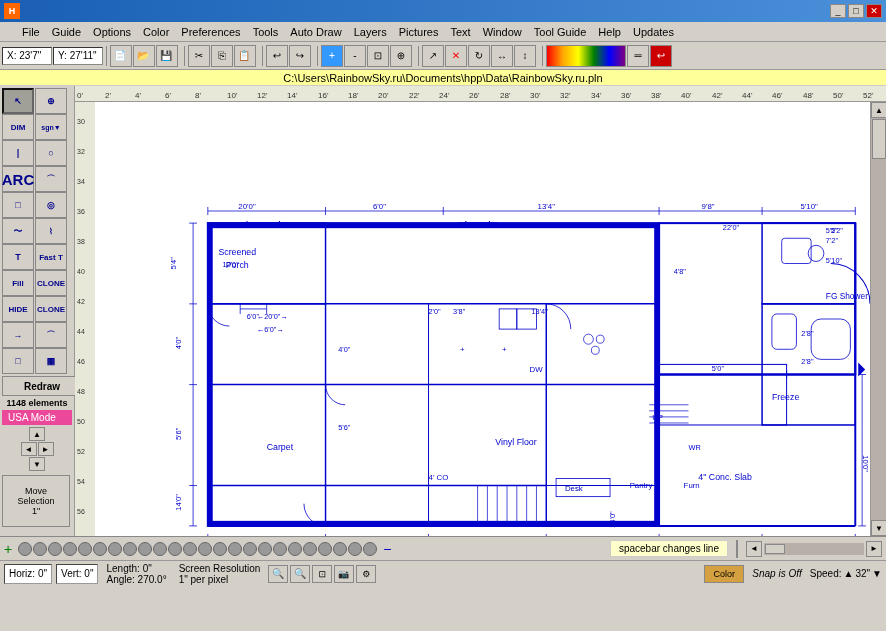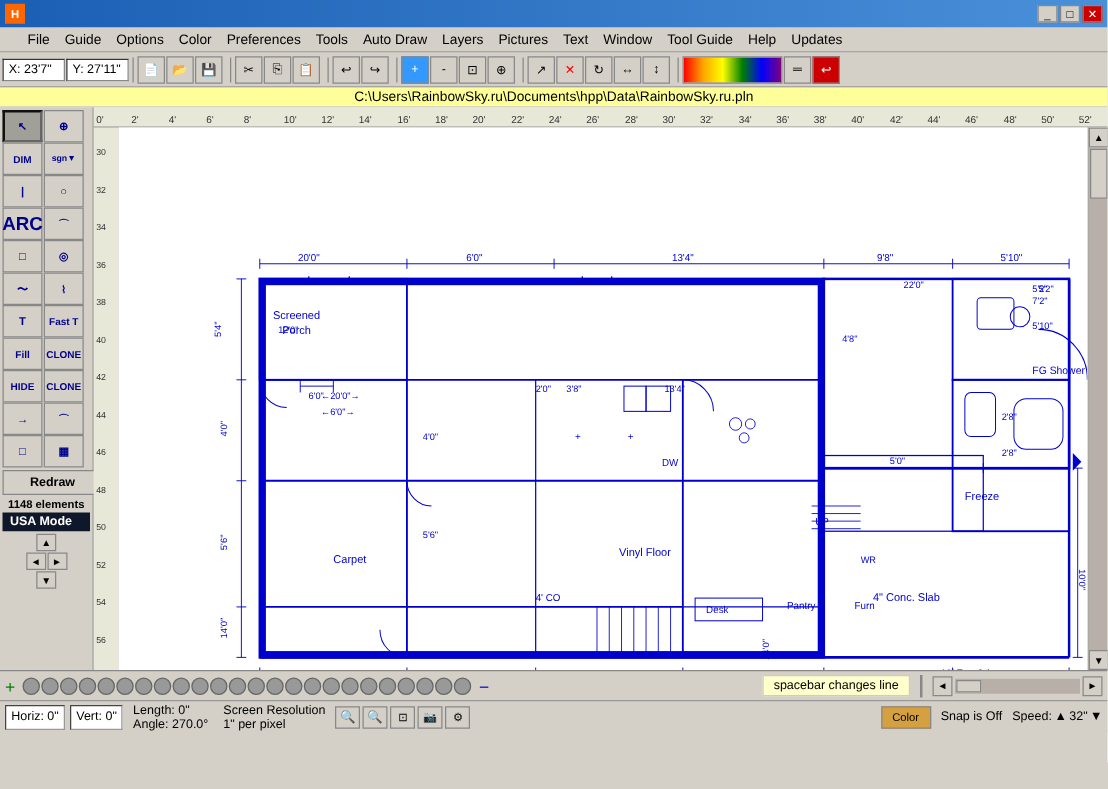--- a/index.html
+++ b/index.html
@@ -134,25 +134,25 @@
     .status-section {
       display: flex;
       align-items: center;
       padding: 0 4px;
       border: 1px inset #999;
       height: 20px;
       background: white;
     }
 
     .usa-mode {
-      background: #0f172a;
+      background: #ec4899;
       color: white;
       padding: 2px 6px;
       font-size: 10px;
-      font-weight: bold;
+      font-weight: normal;
       cursor: pointer;
     }
     .nav-btn { width: 16px; height: 14px; background: #d4d0c8; border: 1px solid #888; display: flex; align-items: center; justify-content: center; font-size: 8px; cursor: pointer; }
 
     .redraw-btn {
       width: 80px;
       height: 20px;
       background: #d4d0c8;
       border: 1px solid #888;
       display: flex; align-items: center; justify-content: center;
@@ -323,20 +323,23 @@
     </div>
     <div style="padding:2px;font-size:9px;font-weight:bold;text-align:center;">1148 elements</div>
     <div class="usa-mode">USA Mode</div>
     <div style="margin-top:2px;display:flex;flex-direction:column;align-items:center;gap:1px;">
       <div class="nav-btn">▲</div>
       <div style="display:flex;gap:1px;">
         <div class="nav-btn">◄</div>
         <div class="nav-btn">►</div>
       </div>
       <div class="nav-btn">▼</div>
+    </div>
+    <div style="margin-top:4px;width:68px;height:52px;background:#d4d0c8;border:1px solid #888;display:flex;flex-direction:column;align-items:center;justify-content:center;font-size:9px;text-align:center;cursor:pointer;">
+      <span>Move<br>Selection<br>1"</span>
     </div>
   </div>
 
   <div style="flex:1;display:flex;flex-direction:column;">
 
     <div id="h-ruler">
       <svg width="100%" height="16" style="display:block;">
         <rect width="100%" height="16" fill="#e8e8d8"></rect>
         <text x="2" y="12" font-size="8" fill="#333">0'</text>
         <text x="30" y="12" font-size="8" fill="#333">2'</text>
@@ -687,21 +690,21 @@
     <div style="width:20px;height:18px;background:#d4d0c8;border:1px solid #888;display:flex;align-items:center;justify-content:center;font-size:10px;cursor:pointer;">🔍</div>
     <div style="width:20px;height:18px;background:#d4d0c8;border:1px solid #888;display:flex;align-items:center;justify-content:center;font-size:10px;cursor:pointer;">🔍</div>
     <div style="width:20px;height:18px;background:#d4d0c8;border:1px solid #888;display:flex;align-items:center;justify-content:center;font-size:9px;cursor:pointer;">⊡</div>
     <div style="width:20px;height:18px;background:#d4d0c8;border:1px solid #888;display:flex;align-items:center;justify-content:center;font-size:9px;cursor:pointer;">📷</div>
     <div style="width:20px;height:18px;background:#d4d0c8;border:1px solid #888;display:flex;align-items:center;justify-content:center;font-size:9px;cursor:pointer;">⚙</div>
   </div>
   <div style="flex:1;"></div>
   <div class="color-box">
     <span>Color</span>
   </div>
-  <div style="padding:0 4px;font-size:10px;">
+  <div style="padding:0 4px;font-size:10px;font-style:italic;">
     <span>Snap is Off</span>
   </div>
   <div class="speed-box">
     <span>Speed:</span>
     <span style="cursor:pointer;">▲</span>
     <span>32"</span>
     <span style="cursor:pointer;">▼</span>
   </div>
 </div>
 

